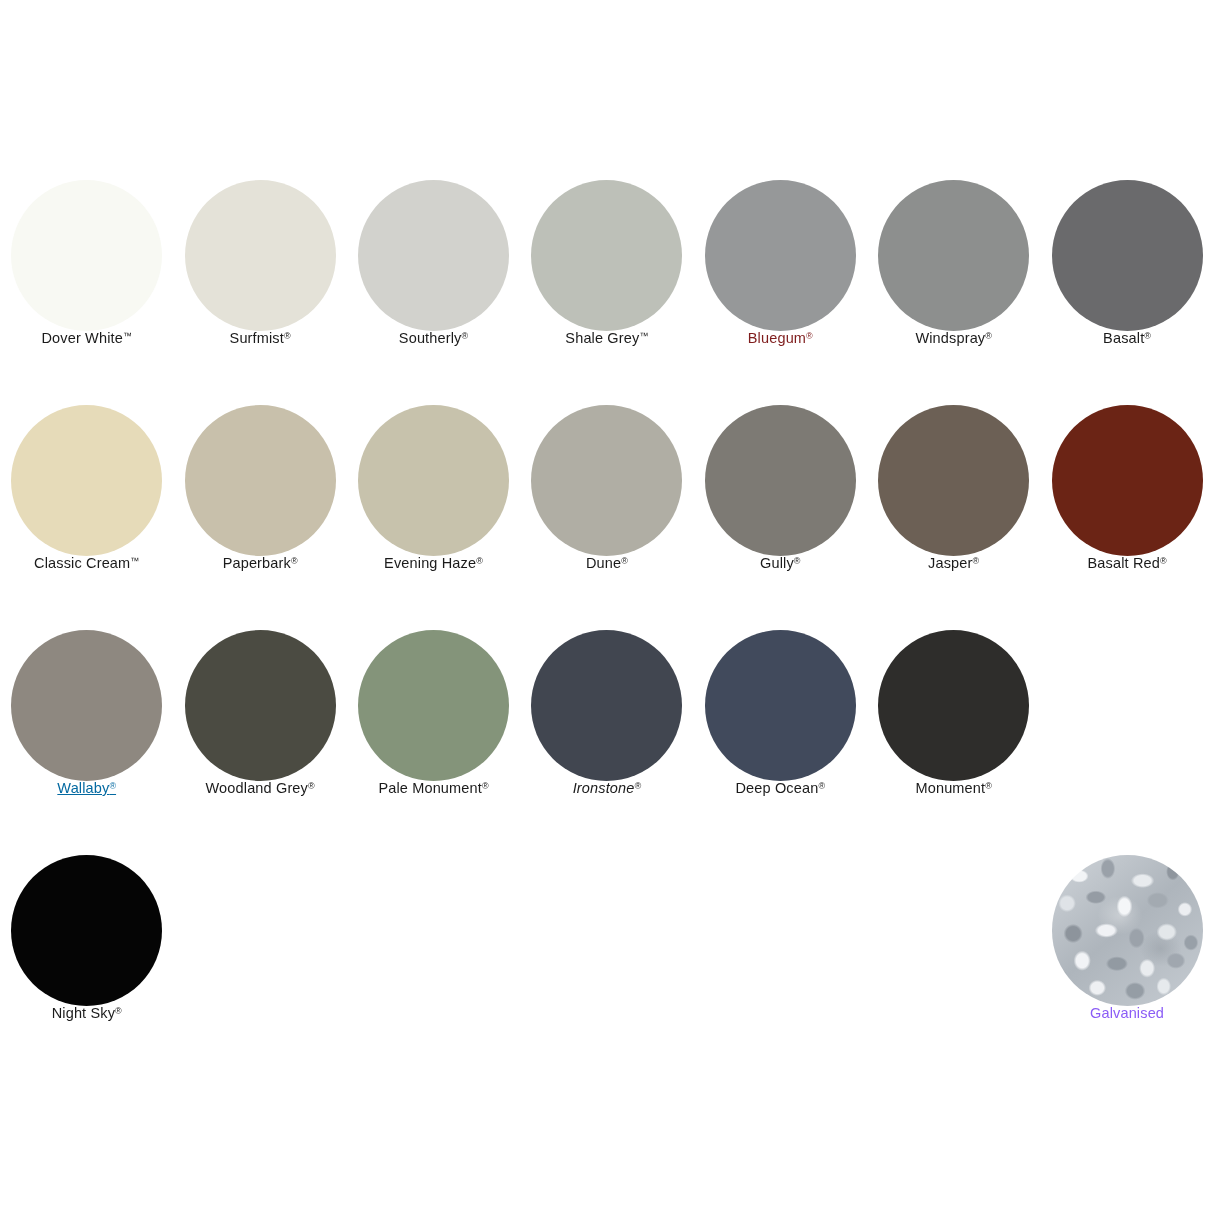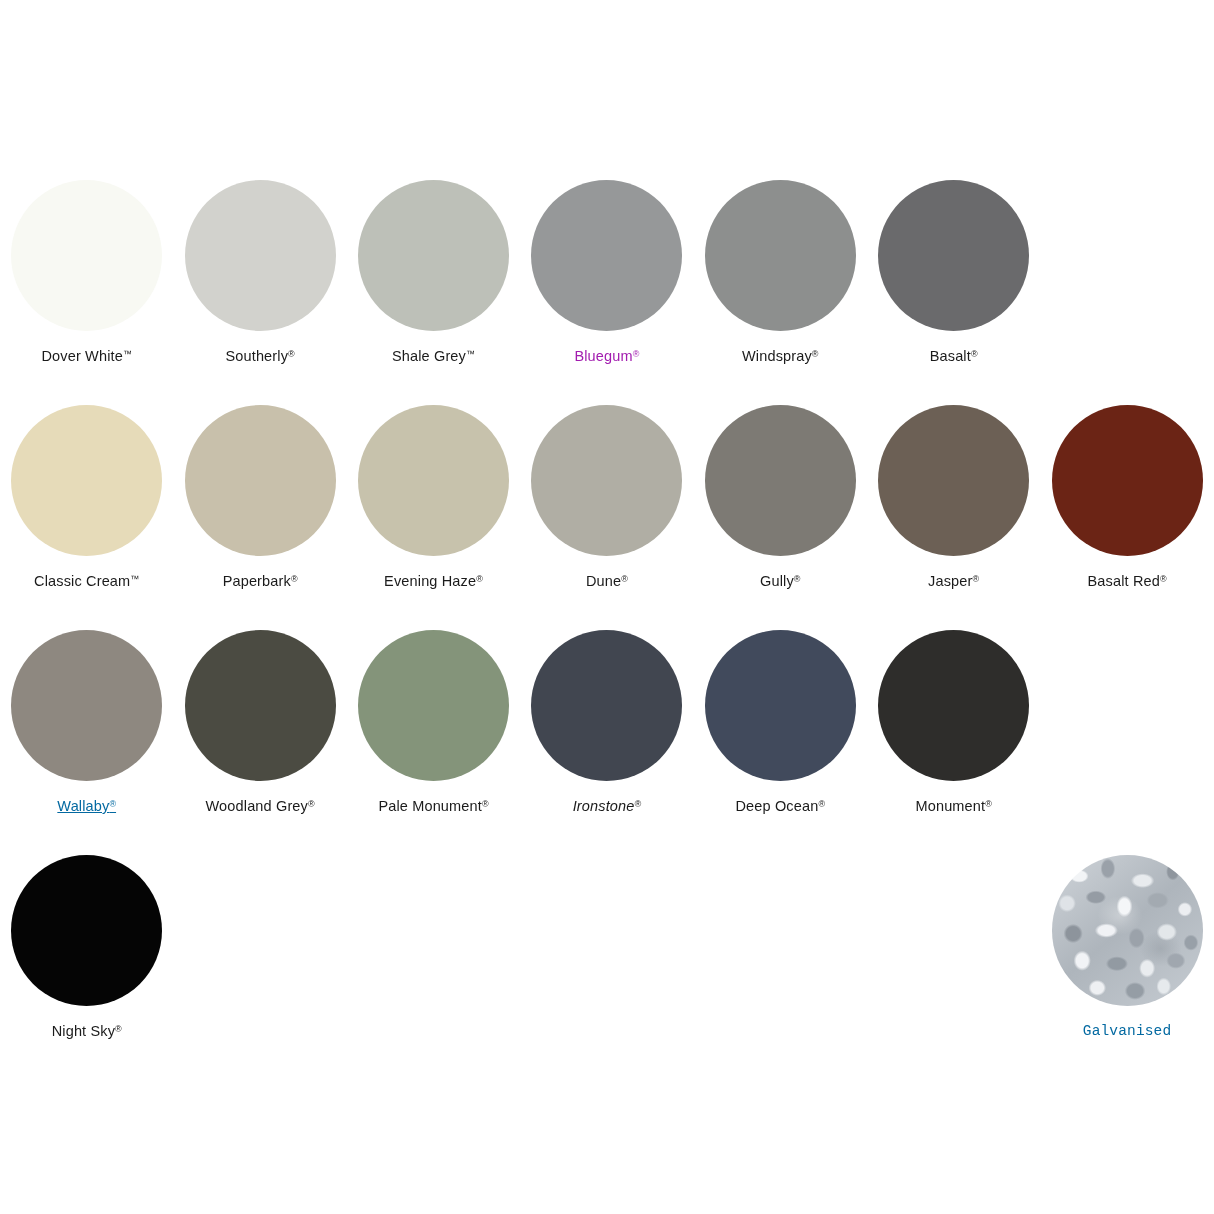--- a/index.html
+++ b/index.html
@@ -44,21 +44,20 @@
   }
 
   .swatch-disc {
     width: 151px;
     height: 151px;
     border-radius: 50%;
     flex: 0 0 auto;
   }
 
   .swatch-label {
-    margin-top: 18px;
     font-size: 14.5px;
     line-height: 1;
     letter-spacing: 0.15px;
     color: #1b1b1b;
     white-space: nowrap;
     text-align: center;
     font-family: "Liberation Sans", sans-serif;
   }
 
   .swatch-label .mark {
@@ -101,30 +100,34 @@
 </head>
 <body style="background: rgb(255, 255, 255);">
 
 <div id="palette-sheet" style="background: rgb(255, 255, 255);">
     <div class="swatch-row">
       <div class="swatch-cell">
         <div class="swatch-disc" style="background-color: rgb(248, 249, 243);"></div>
         <div class="swatch-label" style="color: rgb(27, 27, 27);"><span>Dover White</span><span class="mark">™</span></div>
       </div>
       <div class="swatch-cell">
+        <div class="swatch-disc" style="background-color: rgb(228, 226, 216);"></div>
+        <div class="swatch-label" style="color: rgb(27, 27, 27);"><span>Surfmist</span><span class="mark">®</span></div>
+      </div>
+      <div class="swatch-cell">
         <div class="swatch-disc" style="background-color: rgb(210, 210, 205);"></div>
         <div class="swatch-label" style="color: rgb(27, 27, 27);"><span>Southerly</span><span class="mark">®</span></div>
       </div>
       <div class="swatch-cell">
         <div class="swatch-disc" style="background-color: rgb(189, 192, 184);"></div>
         <div class="swatch-label" style="color: rgb(27, 27, 27);"><span>Shale Grey</span><span class="mark">™</span></div>
       </div>
       <div class="swatch-cell">
         <div class="swatch-disc" style="background-color: rgb(150, 152, 153);"></div>
-        <div class="swatch-label" style="color: #a21caf;"><span>Bluegum</span><span class="mark">®</span></div>
+        <div class="swatch-label" style="color: #7f1d1d;"><span>Bluegum</span><span class="mark">®</span></div>
       </div>
       <div class="swatch-cell">
         <div class="swatch-disc" style="background-color: rgb(141, 143, 142);"></div>
         <div class="swatch-label" style="color: rgb(27, 27, 27);"><span>Windspray</span><span class="mark">®</span></div>
       </div>
       <div class="swatch-cell">
         <div class="swatch-disc" style="background-color: rgb(106, 106, 108);"></div>
         <div class="swatch-label" style="color: rgb(27, 27, 27);"><span>Basalt</span><span class="mark">®</span></div>
       </div>
     </div>
@@ -204,16 +207,16 @@
       <div class="swatch-cell empty-cell">
         <div class="swatch-disc"></div>
         <div class="swatch-label" style="color: rgb(27, 27, 27);"><span></span></div>
       </div>
       <div class="swatch-cell empty-cell">
         <div class="swatch-disc"></div>
         <div class="swatch-label" style="color: rgb(27, 27, 27);"><span></span></div>
       </div>
       <div class="swatch-cell">
         <div class="swatch-disc texture-galvanised"></div>
-        <div class="swatch-label" style="color: #0369a1; font-family: Liberation Mono, monospace;"><span>Galvanised</span></div>
+        <div class="swatch-label" style="color: #8b5cf6;"><span>Galvanised</span></div>
       </div>
     </div>
   </div>
 
 </body></html>

